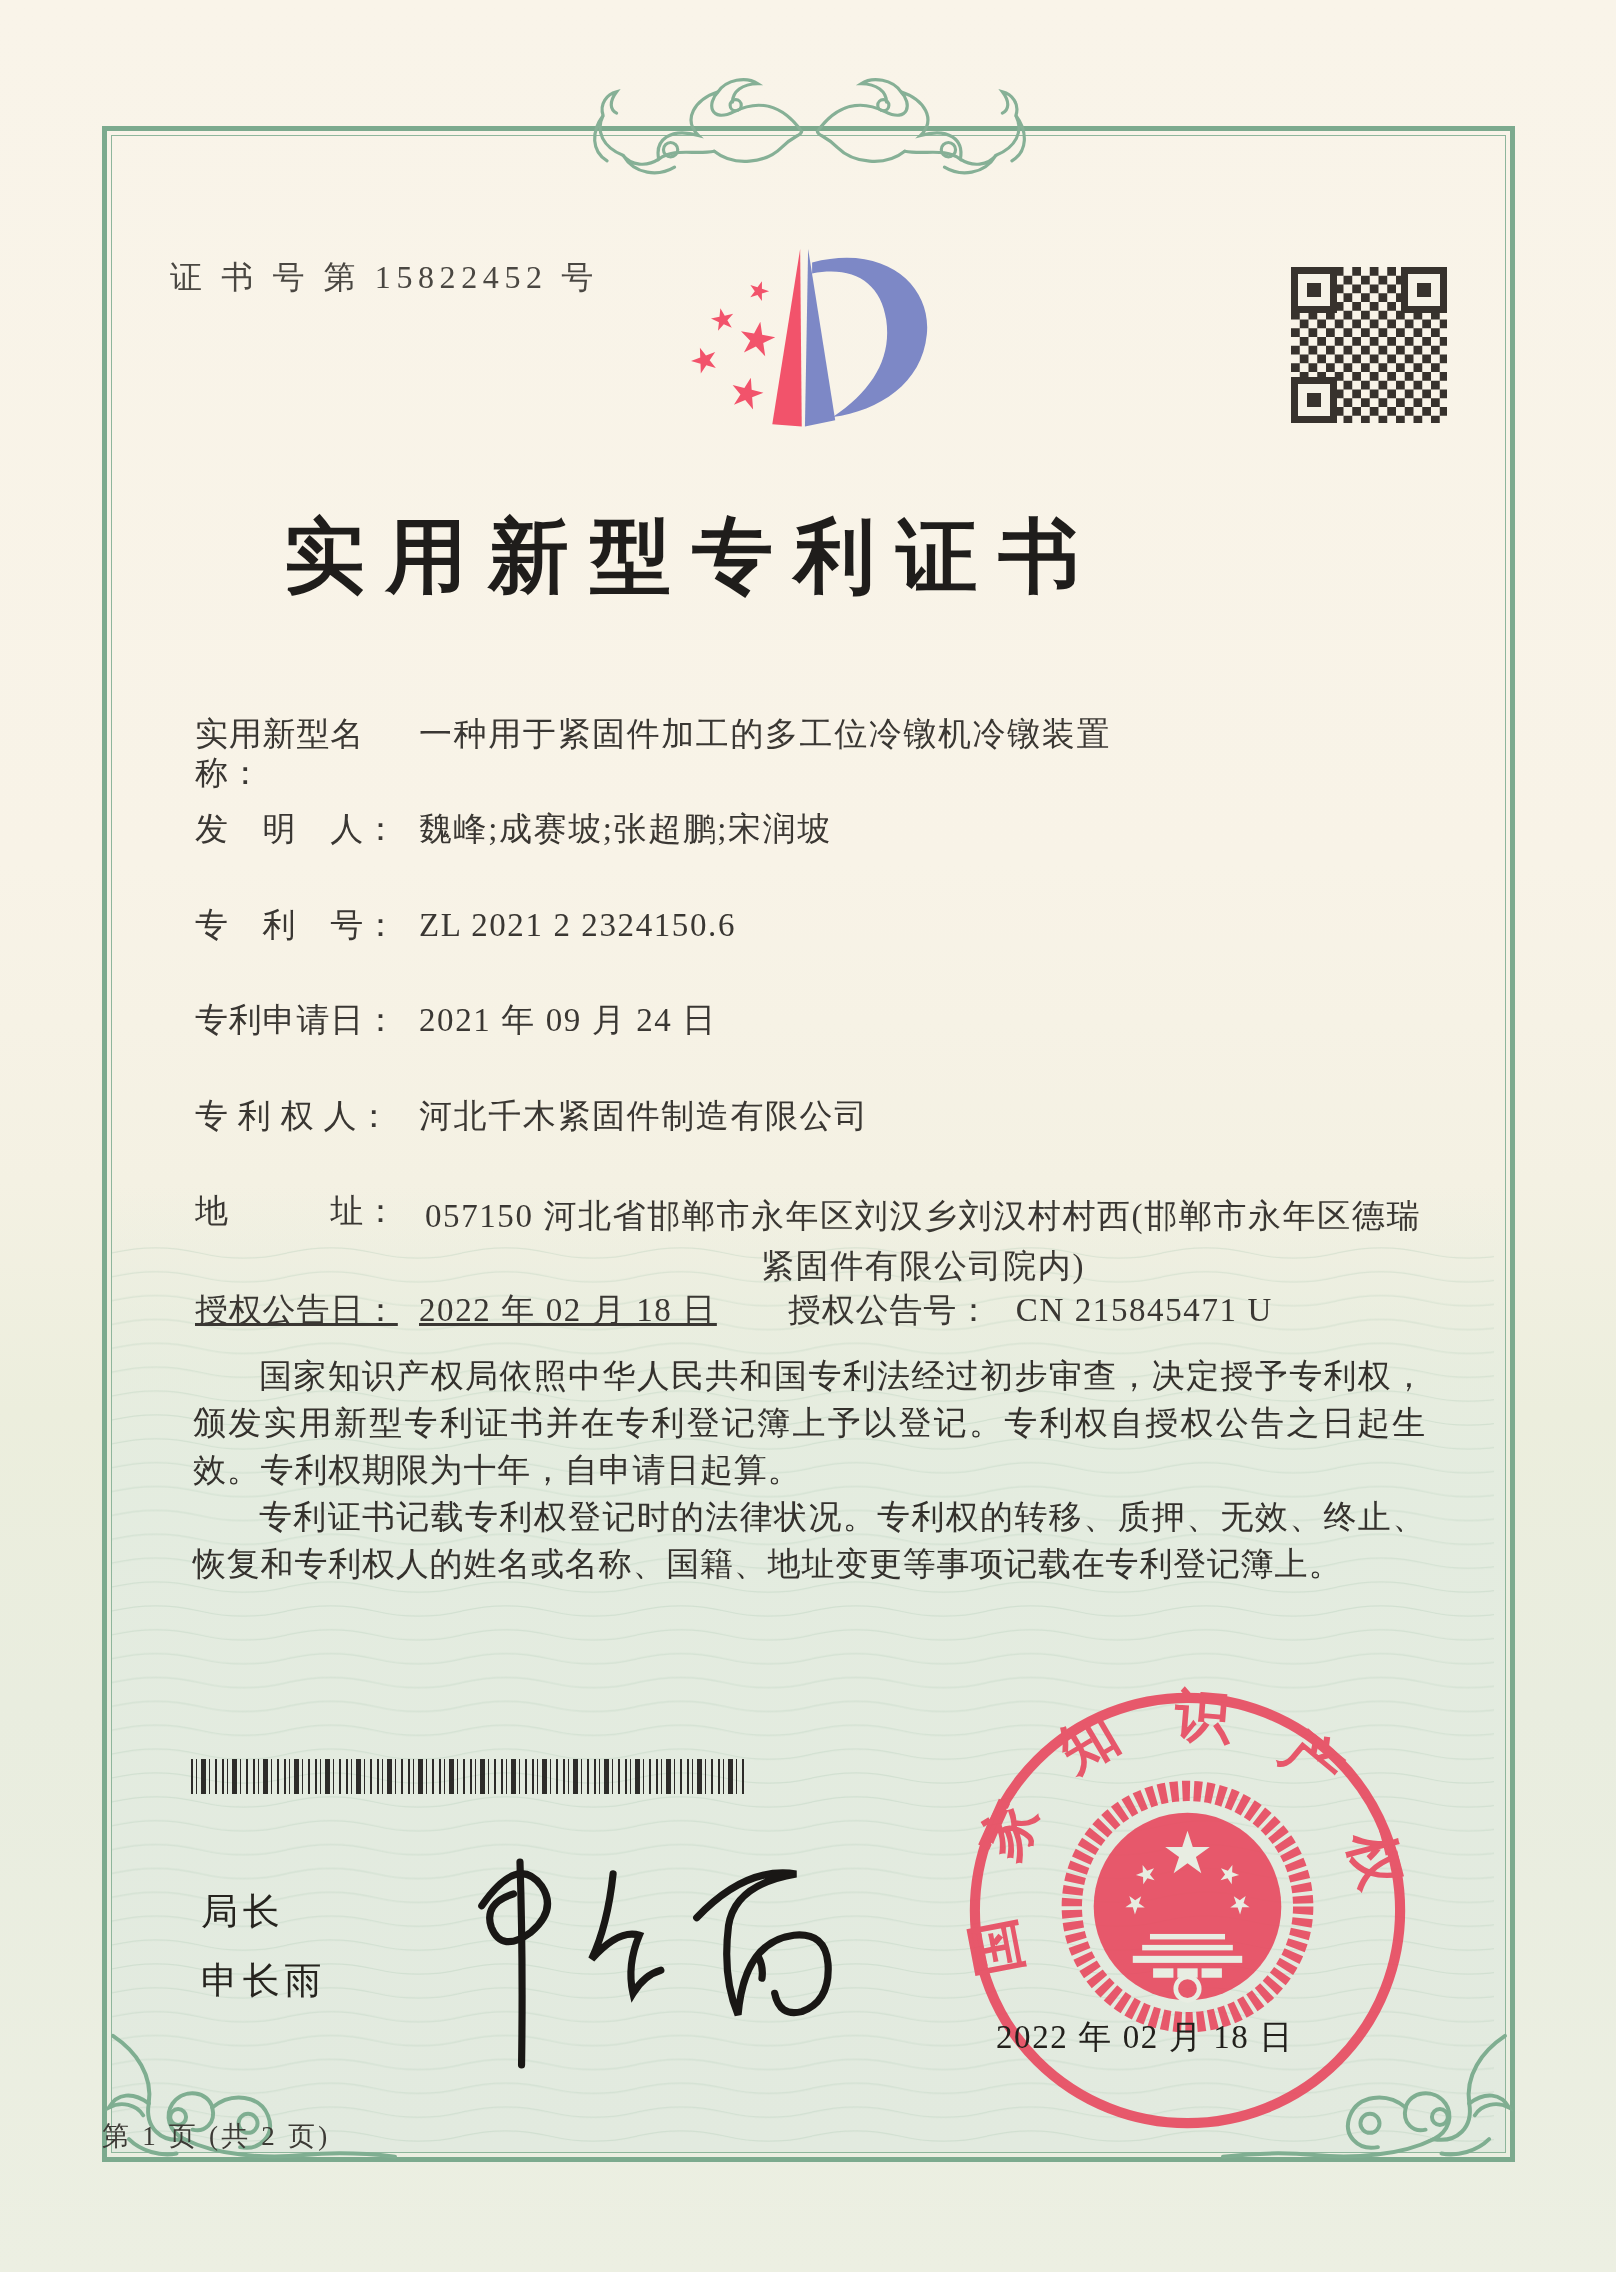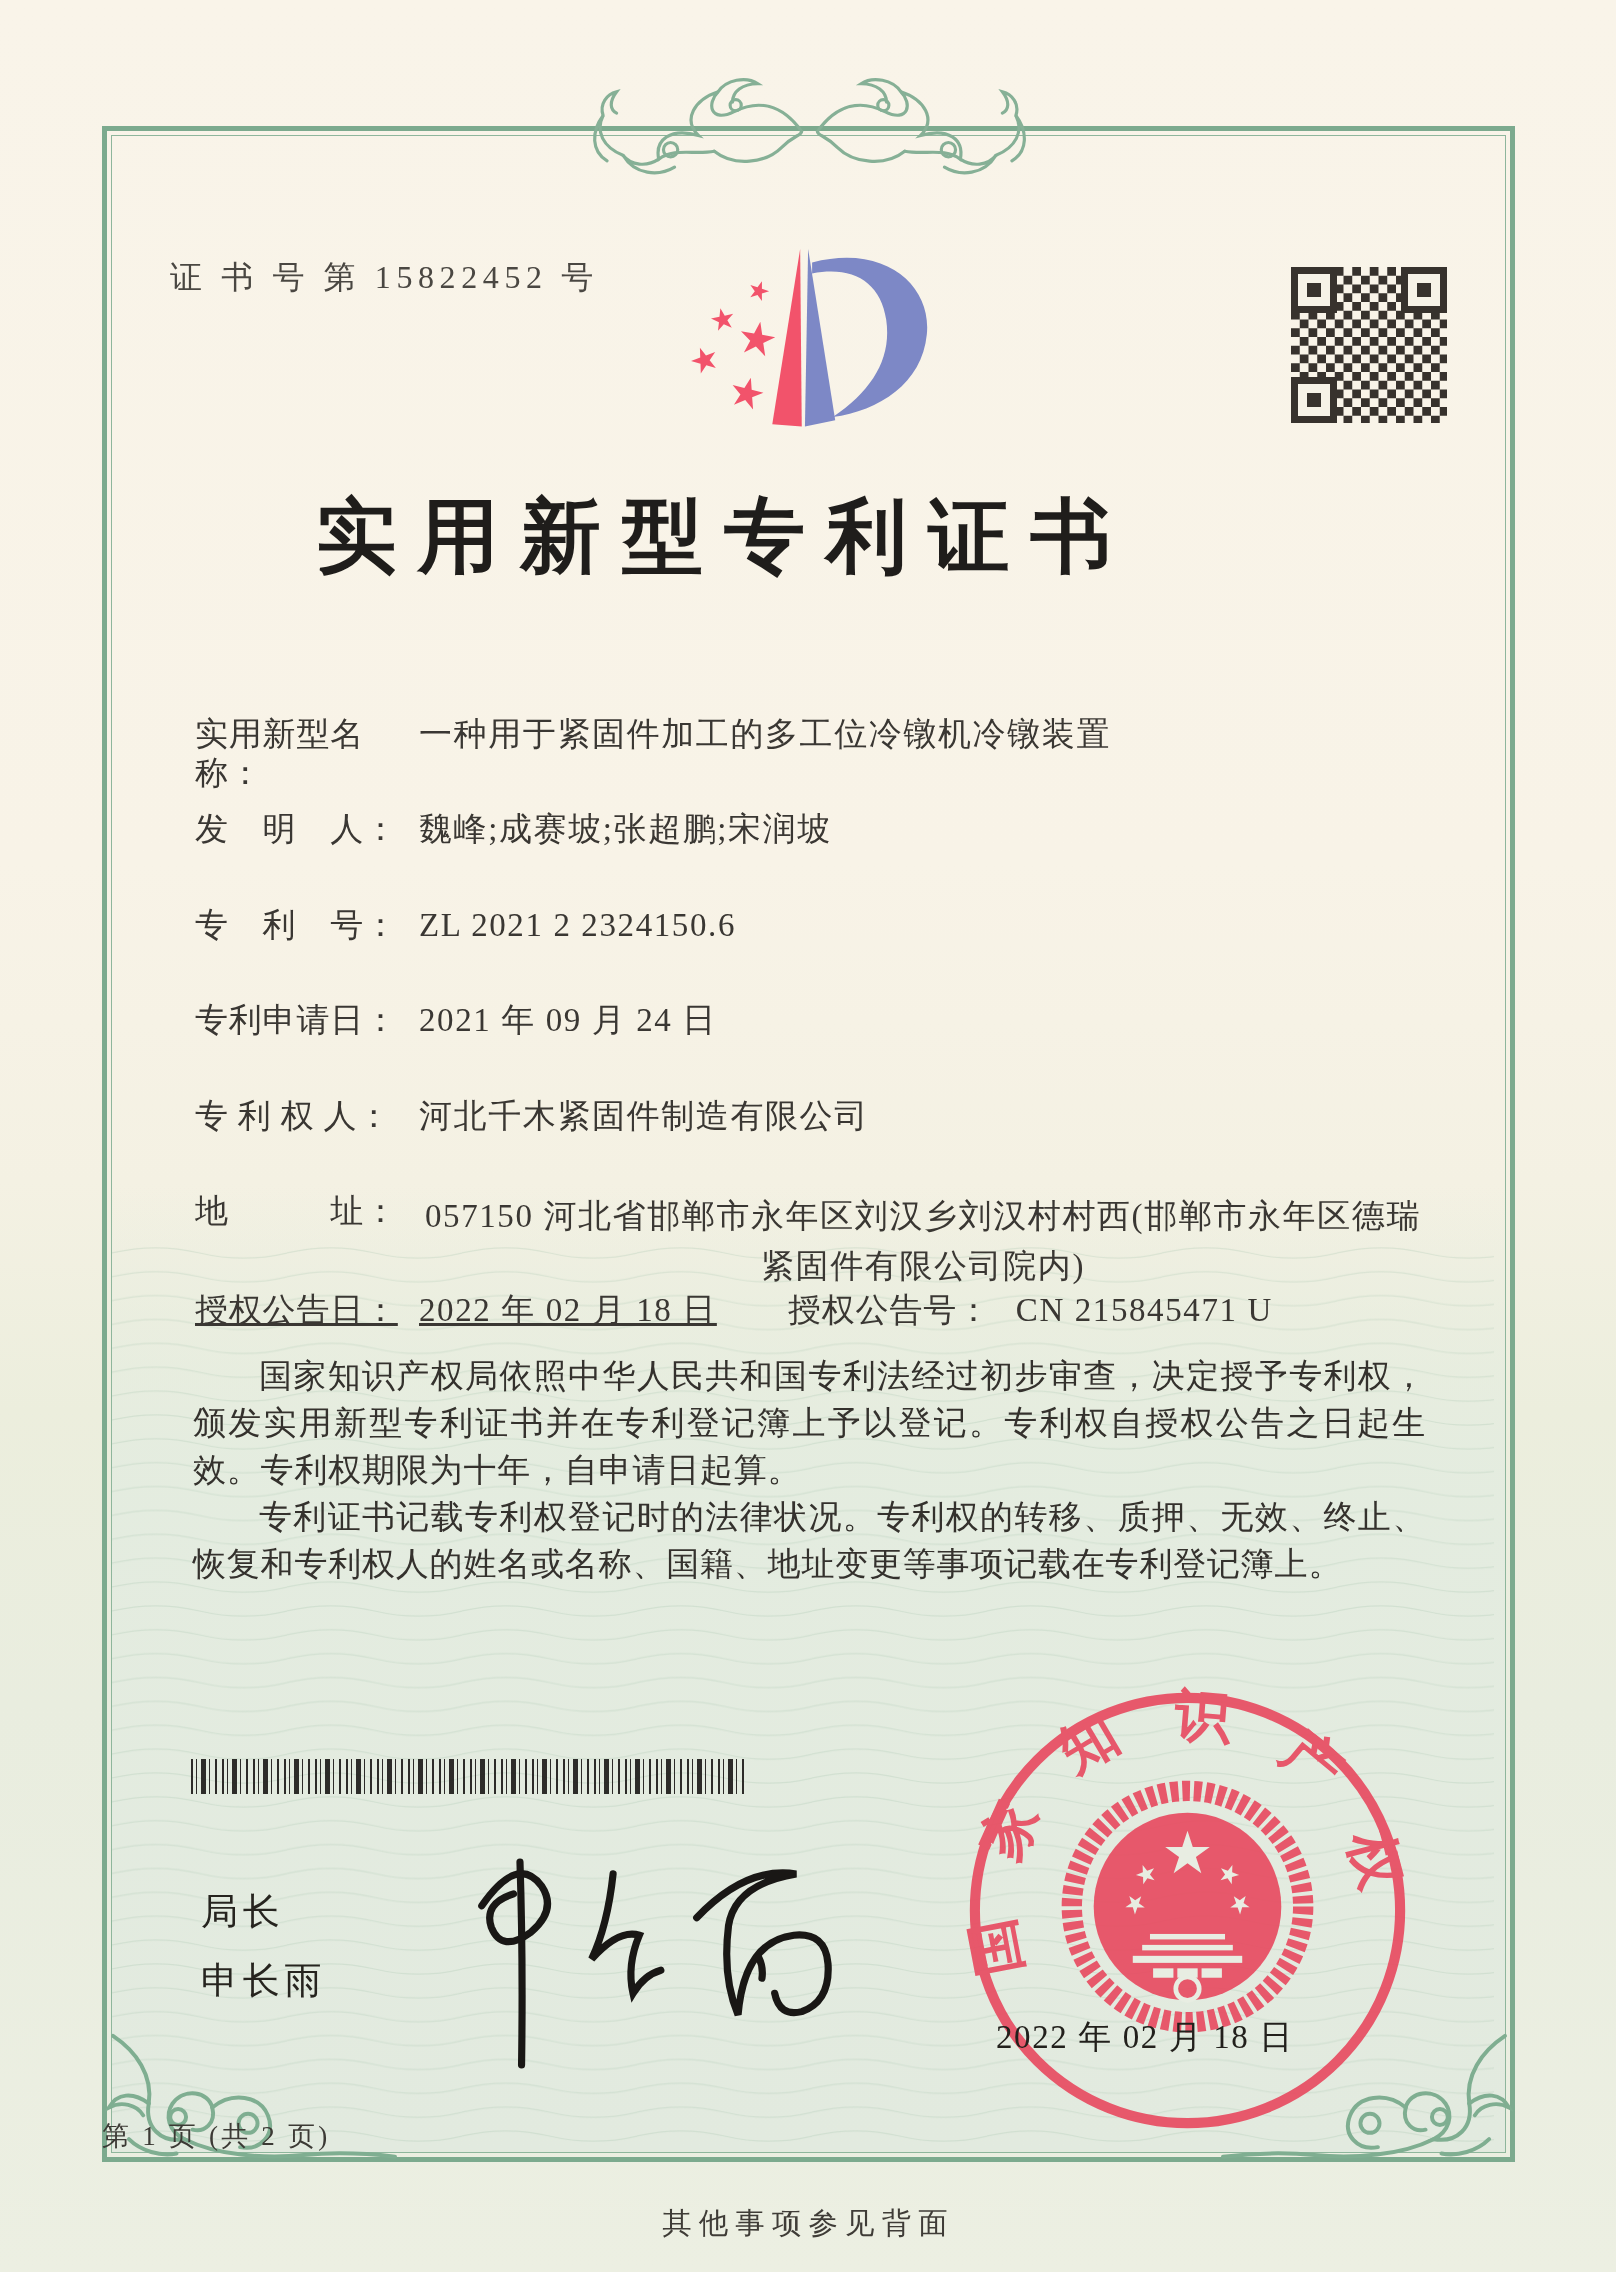--- a/index.html
+++ b/index.html
@@ -16,22 +16,22 @@
   .waves{position:absolute;left:112px;top:1241px;width:1382px;height:907px;opacity:.5;}
   
   .cert-no{position:absolute;left:170px;top:256px;font-size:32px;letter-spacing:5.6px;color:#4a4742;}
   .logo{position:absolute;left:683px;top:229px;width:263px;height:247px;}
   .qr{position:absolute;left:1291px;top:267px;width:156px;height:156px;
     background:repeating-conic-gradient(#37322d 0% 25%,rgba(0,0,0,0) 0% 50%) 0 0/17.5px 17.5px;}
   .finder{position:absolute;width:46px;height:46px;background:#f6f2e7;display:flex;align-items:center;justify-content:center;}
   .finder-mid{width:32px;height:32px;border:7.2px solid #37322d;background:#f6f2e7;display:flex;align-items:center;justify-content:center;}
   .finder-core{width:14.3px;height:14.3px;background:#37322d;}
   .f-tl{left:0;top:0}.f-tr{right:0;top:0}.f-bl{left:0;bottom:0}
-  .title{position:absolute;left:0;top:483px;width:1363px;text-align:center;
-    font-size:81px;font-weight:bold;letter-spacing:.26em;text-indent:.26em;color:#1f1d1b;padding-left:32px;}
+  .title{position:absolute;left:0;top:503px;width:1363px;text-align:center;
+    font-size:81px;font-weight:bold;letter-spacing:.26em;text-indent:.26em;color:#1f1d1b;}
   
   .fields{position:absolute;left:195px;top:0;width:1232px;font-size:33px;line-height:1.18;color:#3a3733;}
   .frow{position:absolute;left:0;display:flex;width:1232px;}
   .flabel{flex:none;width:224px;letter-spacing:0.8px;}
   .fvalue{flex:1;letter-spacing:1.6px;}
   .r-name{top:715px}.r-inv{top:810px}.r-pat{top:906px}.r-app{top:1001px}.r-own{top:1097px}.r-addr{top:1192px}
   .r-addr .fvalue{line-height:1.5;text-align:center;}
   .r-grant{top:1291px}
   .pair1{flex:none;width:593px;display:flex;text-decoration:underline;}
   .pair2{flex:1;display:flex;}
@@ -237,16 +237,15 @@
         <rect x="230" y="358" width="140" height="9"></rect>
         <rect x="256" y="374" width="26" height="12"></rect>
         <rect x="287" y="374" width="26" height="12"></rect>
         <rect x="318" y="374" width="26" height="12"></rect>
         <circle cx="300" cy="400" r="15" fill="none" stroke="#e9eee3" stroke-width="6"></circle>
       </g>
     </g>
   </svg>
 
   <div class="page-info">第 1 页 (共 2 页)</div>
-  <div class="back-note">其他事项参见背面</div>
 
 </div>
 
 
 </body></html>

